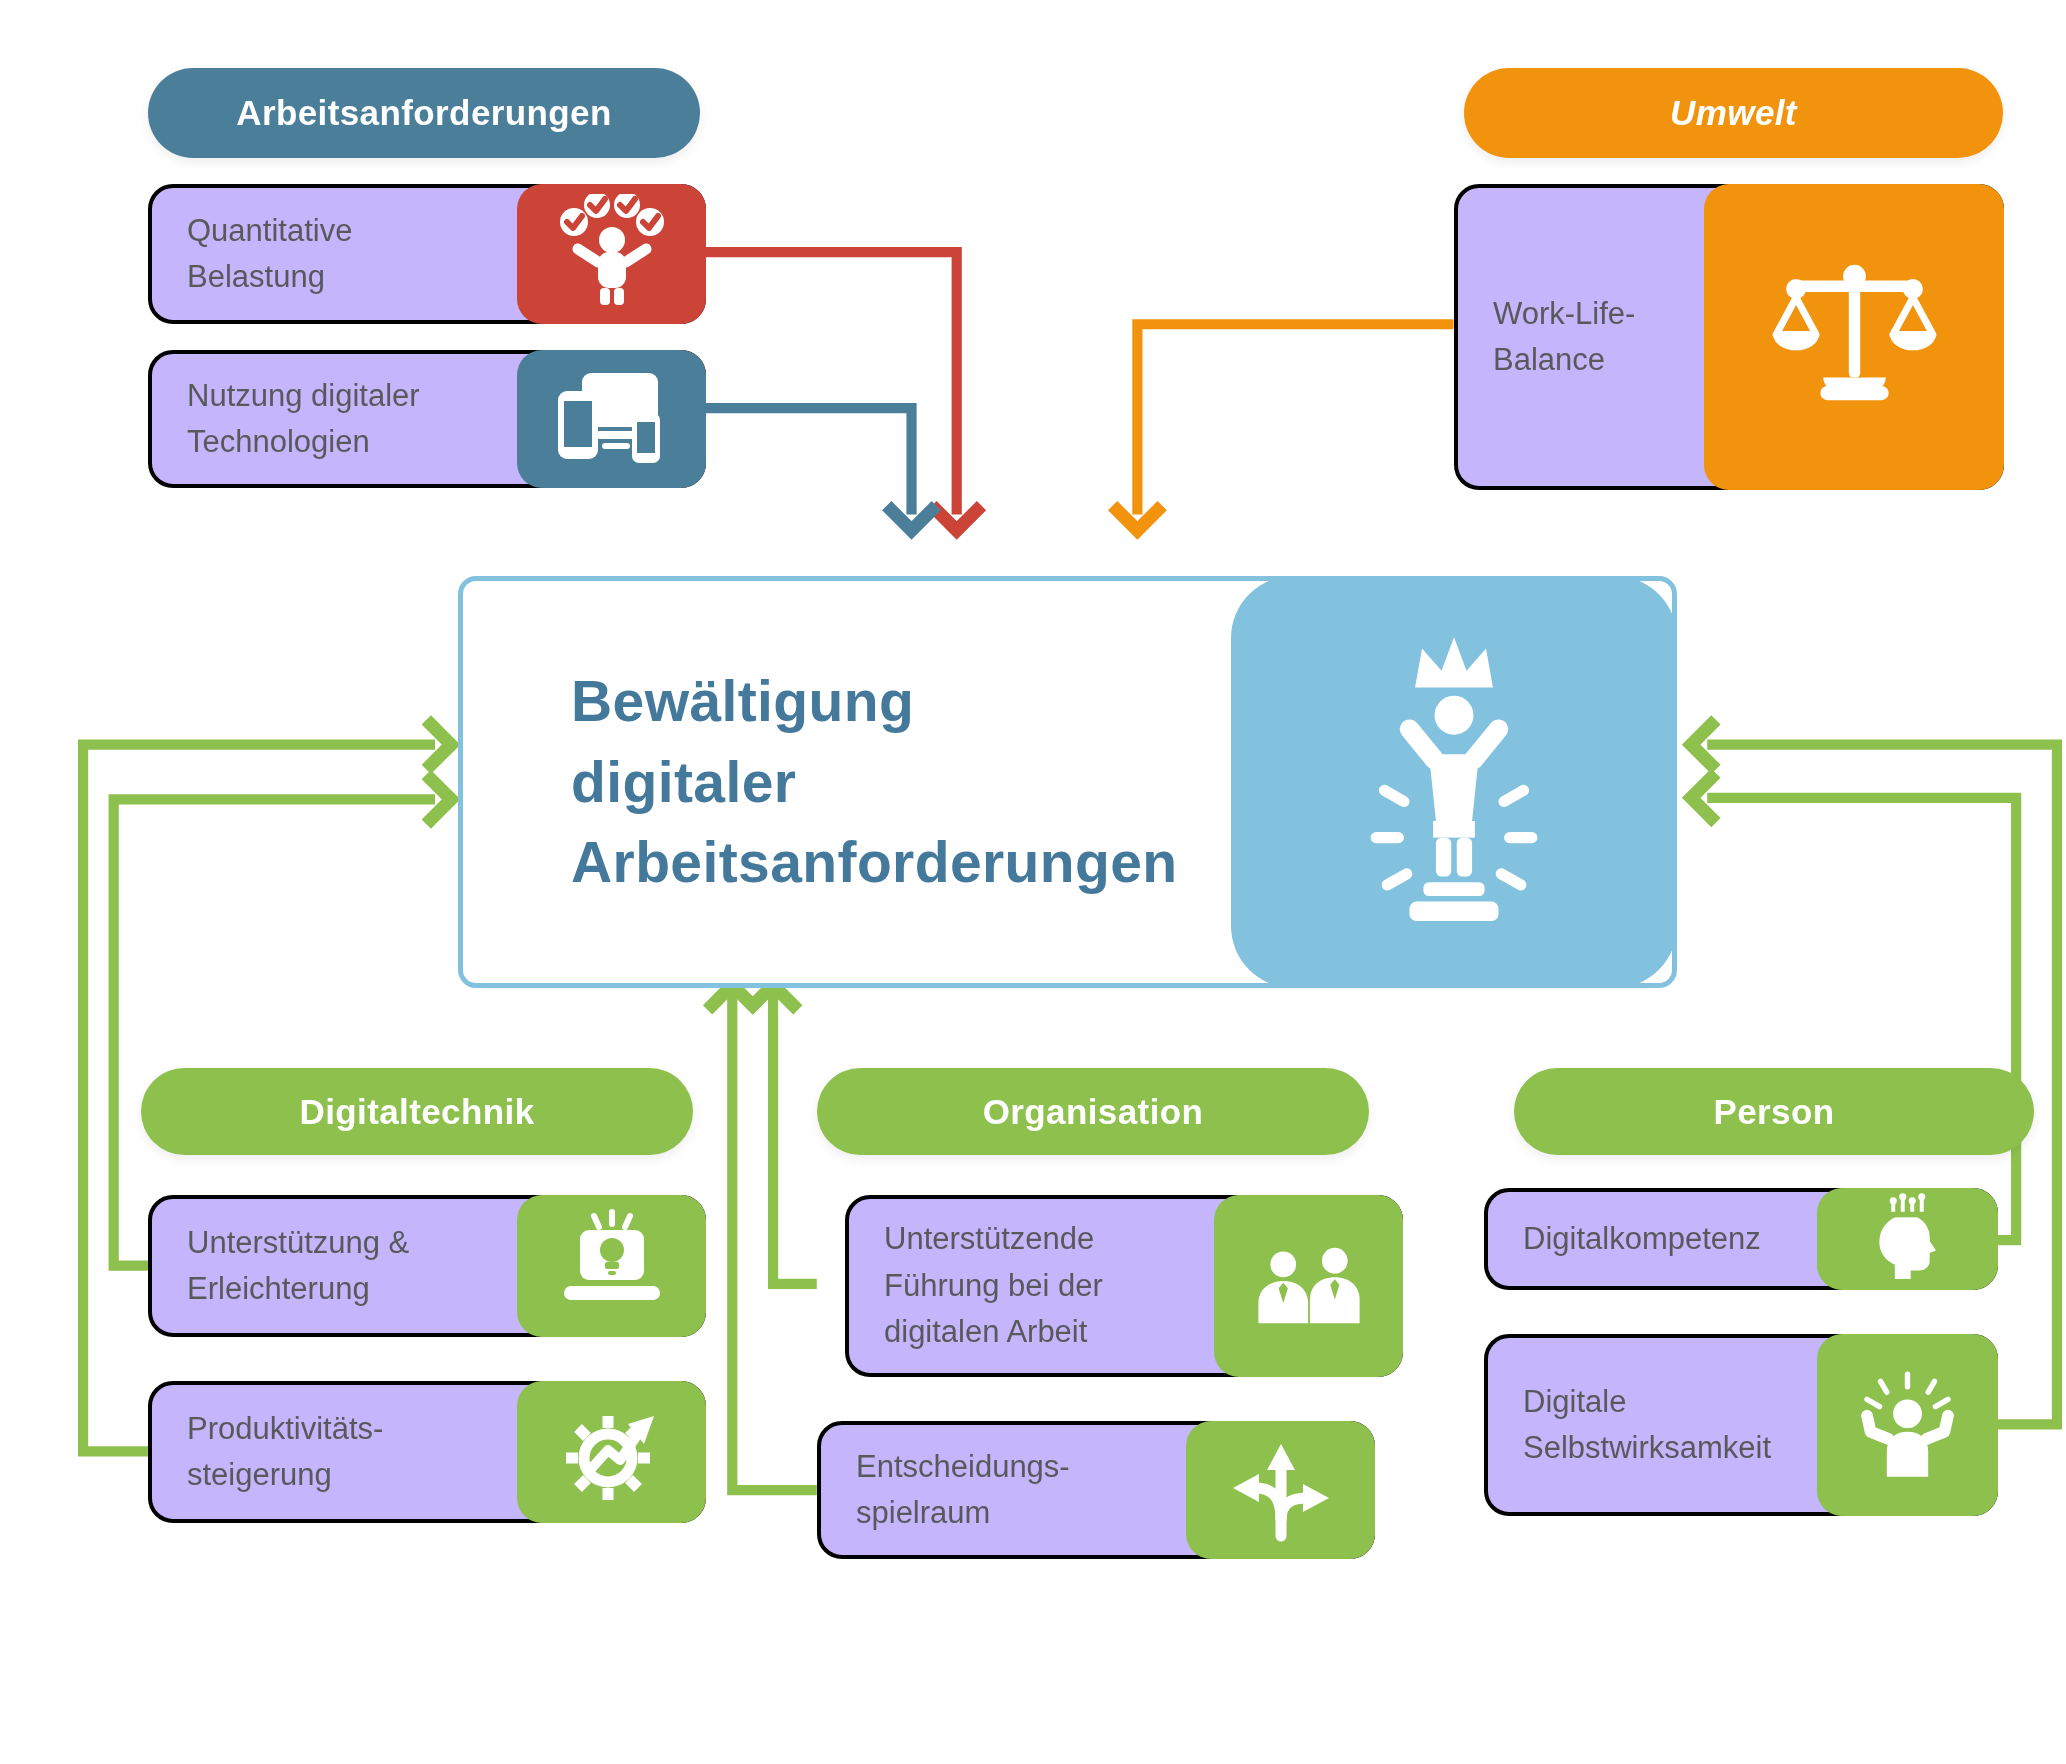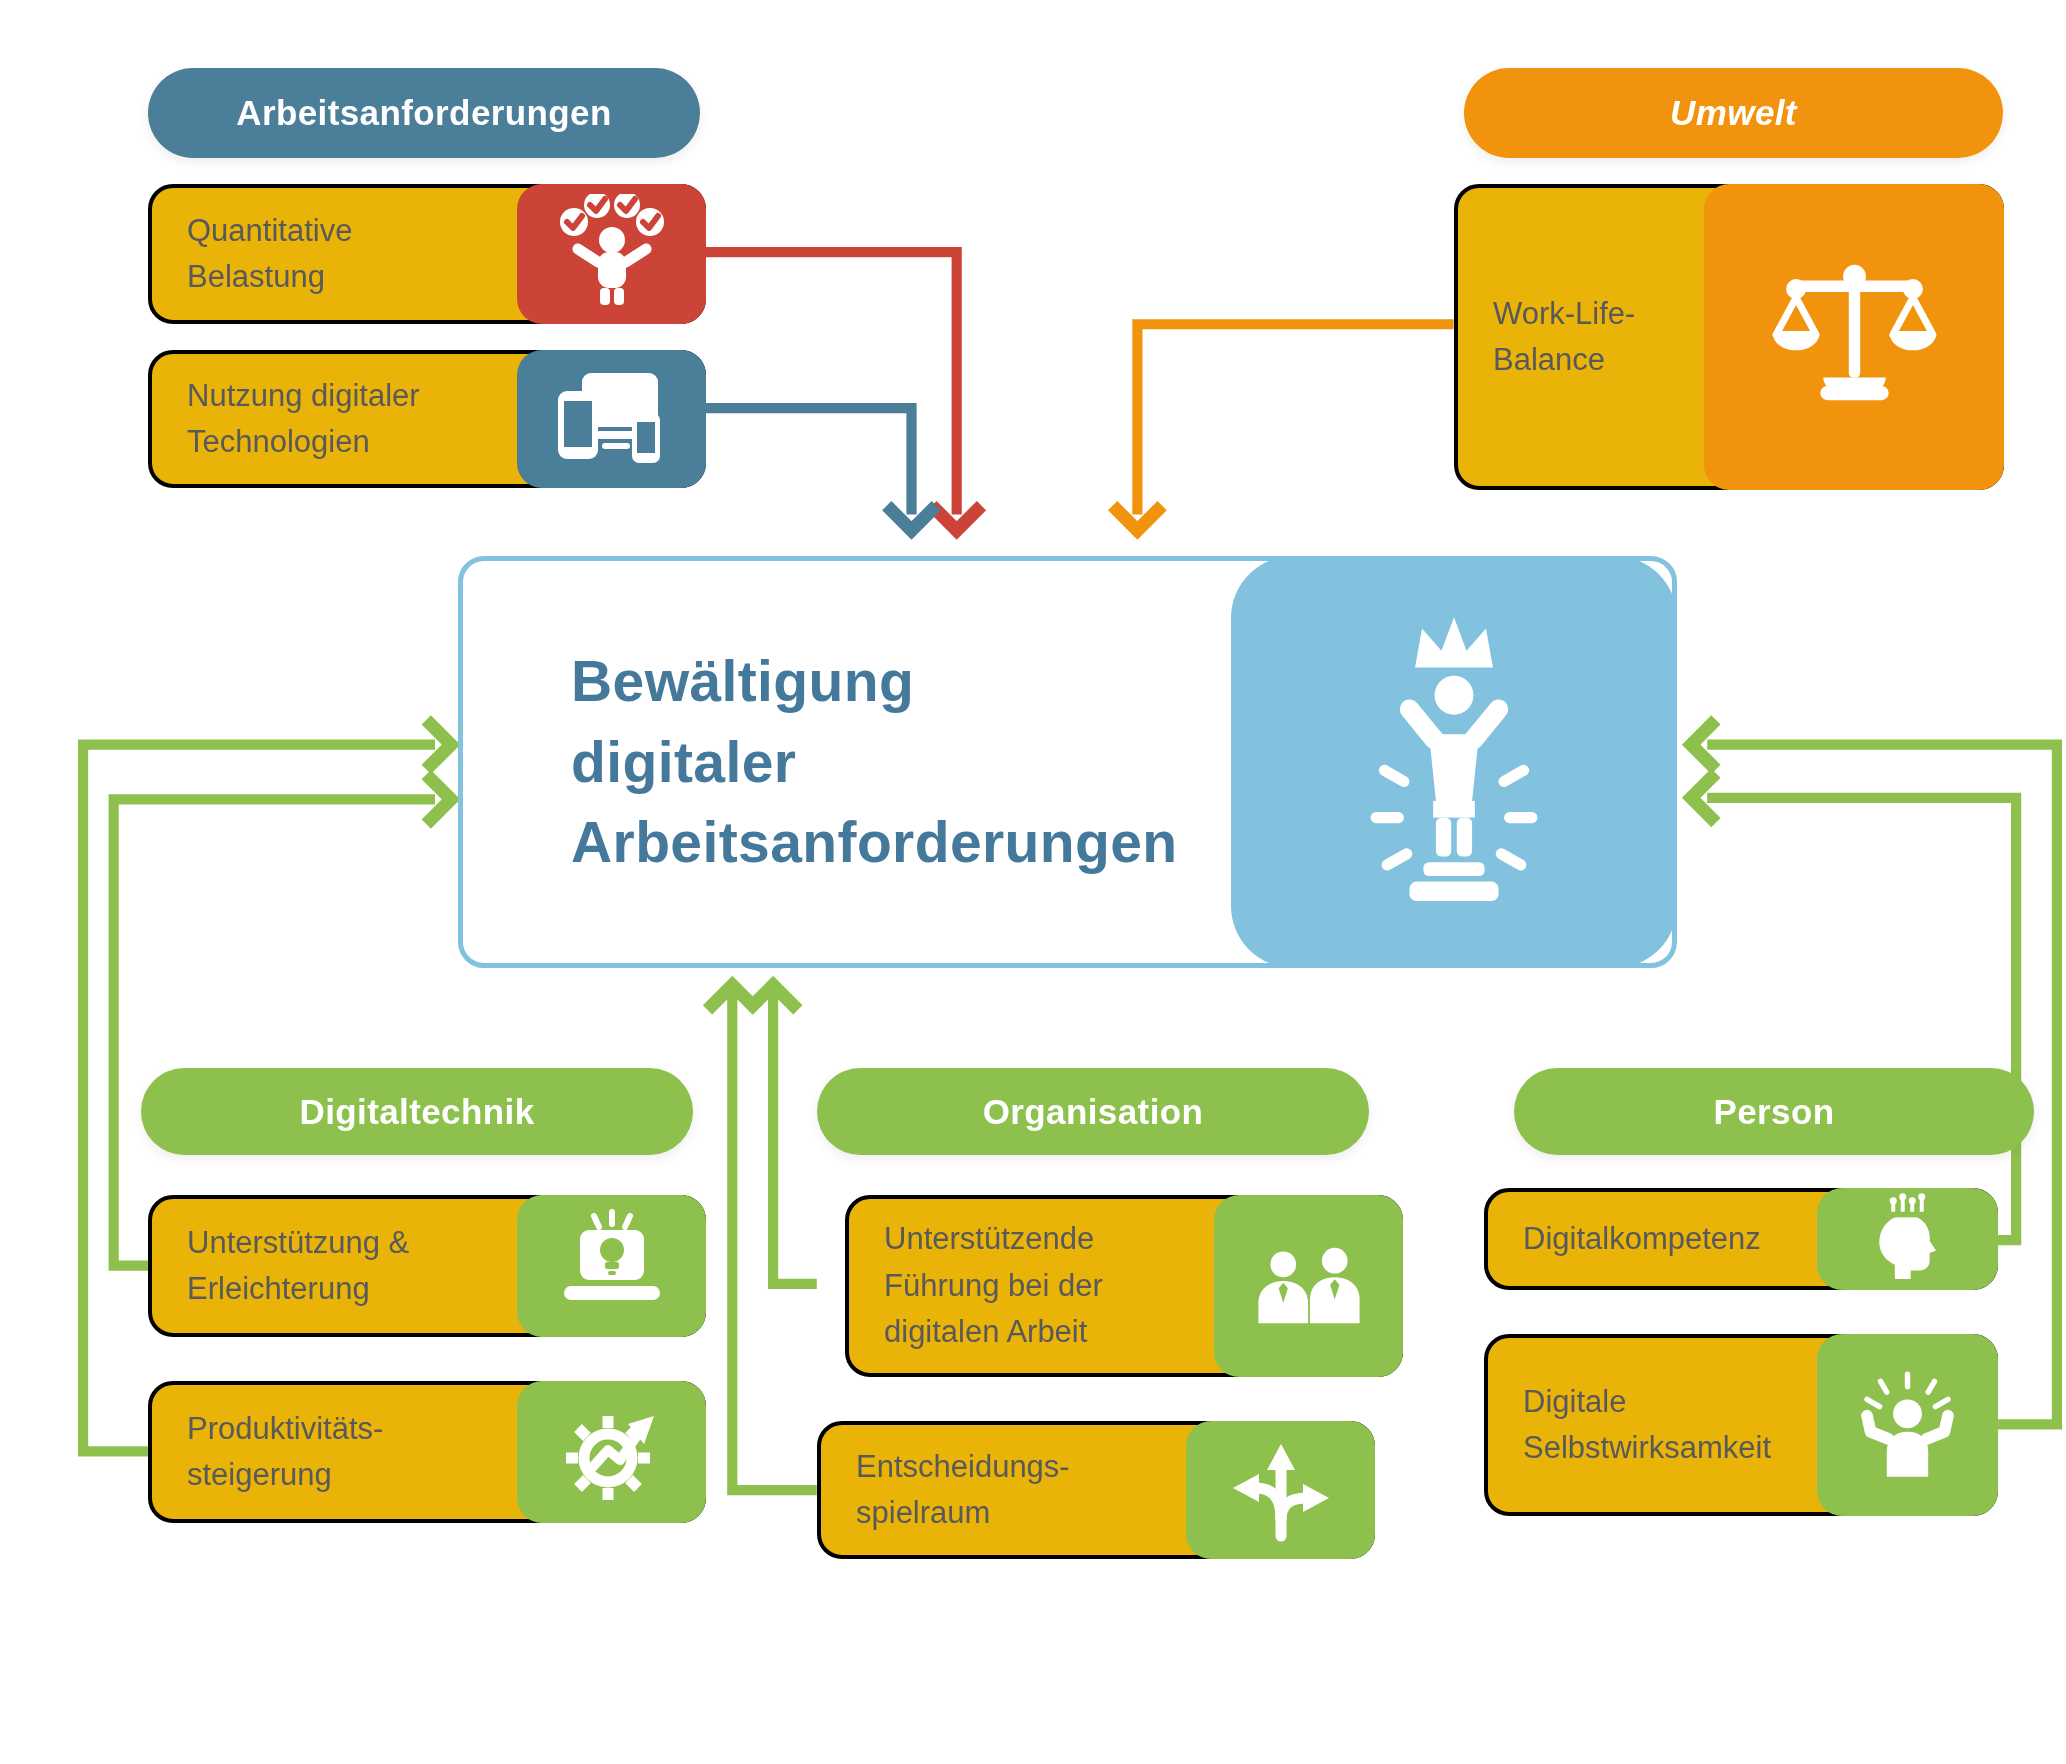--- a/index.html
+++ b/index.html
@@ -16,28 +16,28 @@
   body{font-family:"Liberation Sans","DejaVu Sans",sans-serif;}
   #canvas{position:relative;width:2066px;height:1578px;background:#ffffff;overflow:hidden;margin-left:37px;}
 
   .pill{position:absolute;border-radius:728px;display:flex;align-items:center;justify-content:center;
         color:#fff;font-weight:700;font-size:35px;letter-spacing:0.4px;box-shadow:0 4.4px 10.2px rgba(0,0,0,.07);}
   .bg-teal{background:var(--teal);} .bg-red{background:var(--red);} .bg-orange{background:var(--orange);font-style:italic;}
   .bg-green{background:var(--green);}
   .b-teal{border-color:var(--teal);} .b-red{border-color:var(--red);} .b-orange{border-color:var(--orange);}
   .b-green{border-color:var(--green);}
 
-  .card{position:absolute;background:#eab308;border:4.4px solid;border-radius:25px;}
+  .card{position:absolute;background:#c4b5fd;border:4.4px solid;border-radius:25px;}
   .card-text{position:absolute;left:35px;right:0;top:0;bottom:0;display:flex;flex-direction:column;
              justify-content:center;font-size:31px;color:var(--gray);line-height:1.5;}
   .icon-panel{position:absolute;top:-4.4px;bottom:-4.4px;right:-4.4px;border-radius:25px;
               display:flex;align-items:center;justify-content:center;}
 
-  .center-box{position:absolute;left:421px;top:556px;width:1219px;height:412px;background:#fff;
-              border:5.1px solid var(--lightblue);border-radius:26px;text-decoration:underline;}
+  .center-box{position:absolute;left:421px;top:576px;width:1219px;height:412px;background:#fff;
+              border:5.1px solid var(--lightblue);border-radius:18px;text-decoration:underline;}
   .center-title{position:absolute;left:108px;top:0;bottom:0;display:flex;flex-direction:column;justify-content:center;
                 color:var(--titleblue);font-size:57px;font-weight:700;line-height:1.42;letter-spacing:0.4px;}
   .center-panel{position:absolute;top:-5.1px;bottom:-5.1px;right:-5.1px;width:446px;background:var(--lightblue);
                 border-radius:62px;display:flex;align-items:center;justify-content:center;}
 
   .footer-bar{position:absolute;left:111px;top:1590px;width:1856px;height:106px;background:var(--green);
               border-radius:31px;display:flex;align-items:center;justify-content:center;
               color:#fff;font-size:50px;font-weight:700;letter-spacing:0.7px;}
 
   #connectors{position:absolute;left:0;top:0;pointer-events:none;}

